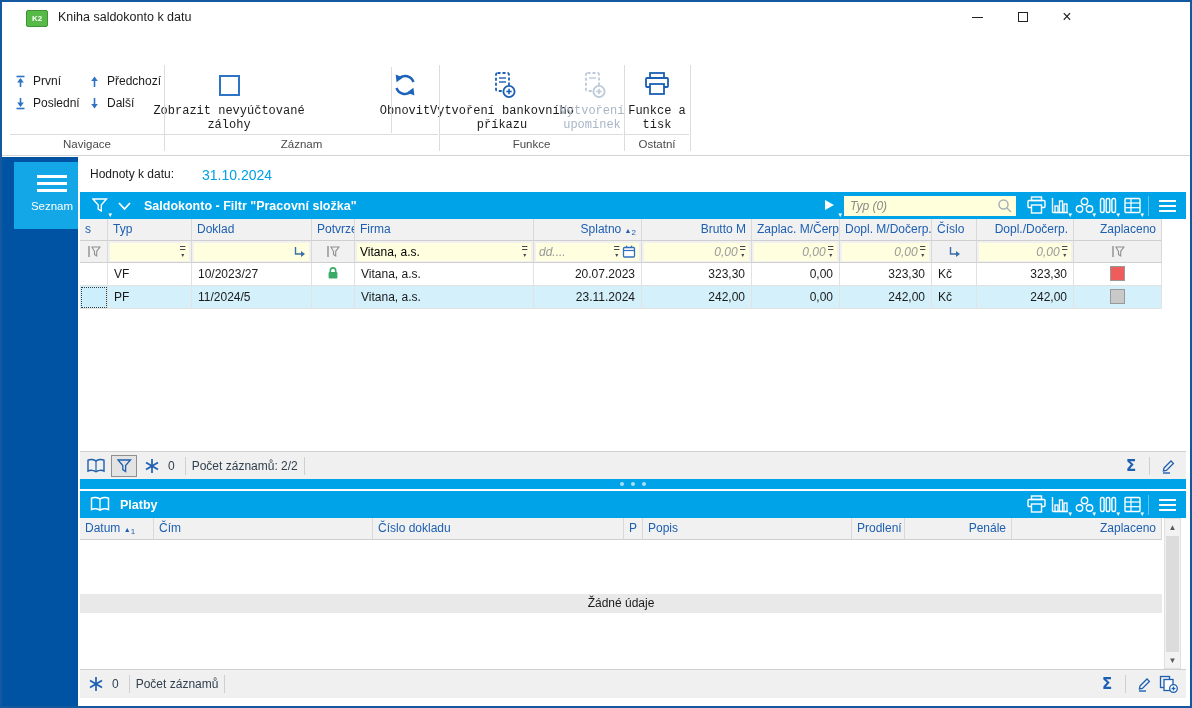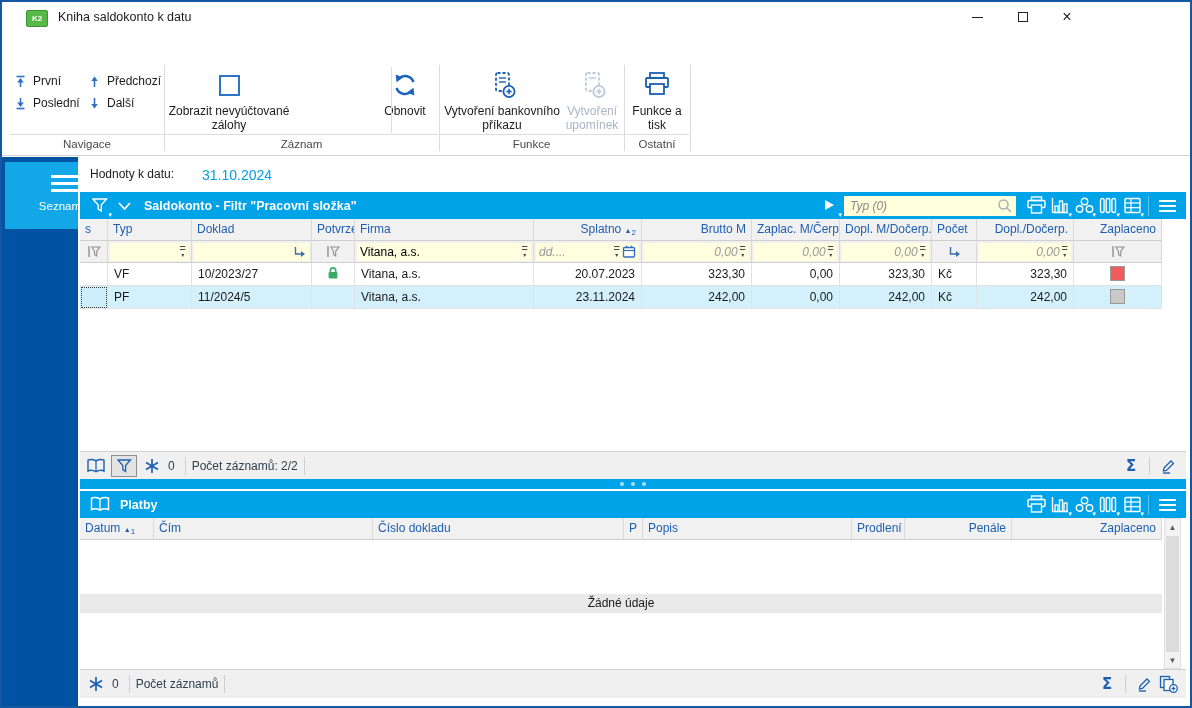--- a/index.html
+++ b/index.html
@@ -21,27 +21,27 @@
   .tab.active { background:#fff; color:#1a1a1a; }
 
   
   .ribbon { position:absolute; left:0; top:60px; width:1188px; height:94px; background:#fff; border-bottom:1px solid #d4d4d4; }
   .vsep { position:absolute; top:3px; height:86px; width:0; border-left:1px solid #dcdcdc; }
   .gline { position:absolute; top:72px; height:0; border-top:1px solid #dcdcdc; }
   .glabel { position:absolute; top:76px; text-align:center; font-size:11.5px; color:#4a4a4a; }
   .navlink { position:absolute; display:flex; align-items:center; gap:6px; font-size:12px; color:#1b1b1b; height:18px; }
   .rbtn { position:absolute; top:3px; display:flex; flex-direction:column; align-items:center; font-size:12px; color:#1c1c1c; text-align:center; }
   .rbtn .ric { height:34px; display:flex; align-items:center; justify-content:center; margin-top:3px; }
-  .rbtn .rlab { line-height:14px; margin-top:2px; }
+  .rbtn .rlab { line-height:14px; margin-top:2px;font-family:Liberation Mono, monospace; }
   .rbtn.disabled { color:#a9b6c6; }
   .chk { width:21px; height:21px; border:2px solid #2d73c6; background:#fff; }
 
   
   .sidebar { position:absolute; left:0; top:155px; width:76px; height:549px; background:#0052a3; }
-  .seznam { position:absolute; left:3px; top:5px; width:76px; height:67px; background:#14a7e8; display:flex; flex-direction:column; align-items:flex-end; }
+  .seznam { position:absolute; left:12px; top:5px; width:76px; height:67px; background:#14a7e8; display:flex; flex-direction:column; align-items:center; }
   .burger { margin-top:13px; display:flex; flex-direction:column; gap:4px; }
   .burger i { display:block; width:30px; height:3px; background:#fff; }
   .seznam span { margin-top:8px; color:#fff; font-size:11.5px; }
 
   
   .main { position:absolute; left:76px; top:155px; width:1112px; height:549px; background:#fff; }
 
   .values-row { position:absolute; left:0; top:0; width:1112px; height:47px; }
   .values-row .lab { position:absolute; left:12px; top:10px; font-size:12px; color:#1a1a1a; }
   .values-row .val { position:absolute; left:124px; top:10px; font-size:14px; color:#00a0e6; }
@@ -317,21 +317,21 @@
 
       <div class="th"><span>s</span></div>
       <div class="th"><span>Typ</span></div>
       <div class="th"><span>Doklad</span></div>
       <div class="th"><span>Potvrzeno</span></div>
       <div class="th"><span>Firma</span></div>
       <div class="th r"><span>Splatno</span> <span class="sort">▲<sub>2</sub></span></div>
       <div class="th r"><span>Brutto M</span></div>
       <div class="th r"><span>Zaplac. M/Čerp. M</span></div>
       <div class="th r"><span>Dopl. M/Dočerp. M</span></div>
-      <div class="th"><span>Počet</span></div>
+      <div class="th"><span>Číslo</span></div>
       <div class="th r"><span>Dopl./Dočerp.</span></div>
       <div class="th r"><span>Zaplaceno</span></div>
 
       <div class="tf">
         <svg width="14" height="13" viewBox="0 0 14 13">
             <line x1="2" y1="1" x2="2" y2="12" stroke="#8f8f8f" stroke-width="1.4"></line>
             <polygon points="5,2 13,2 9.7,6.3 9.7,11 7.5,9.5 7.5,6.3" fill="none" stroke="#8f8f8f" stroke-width="1.1"></polygon>
           </svg>
       </div>
       <div class="tf">

